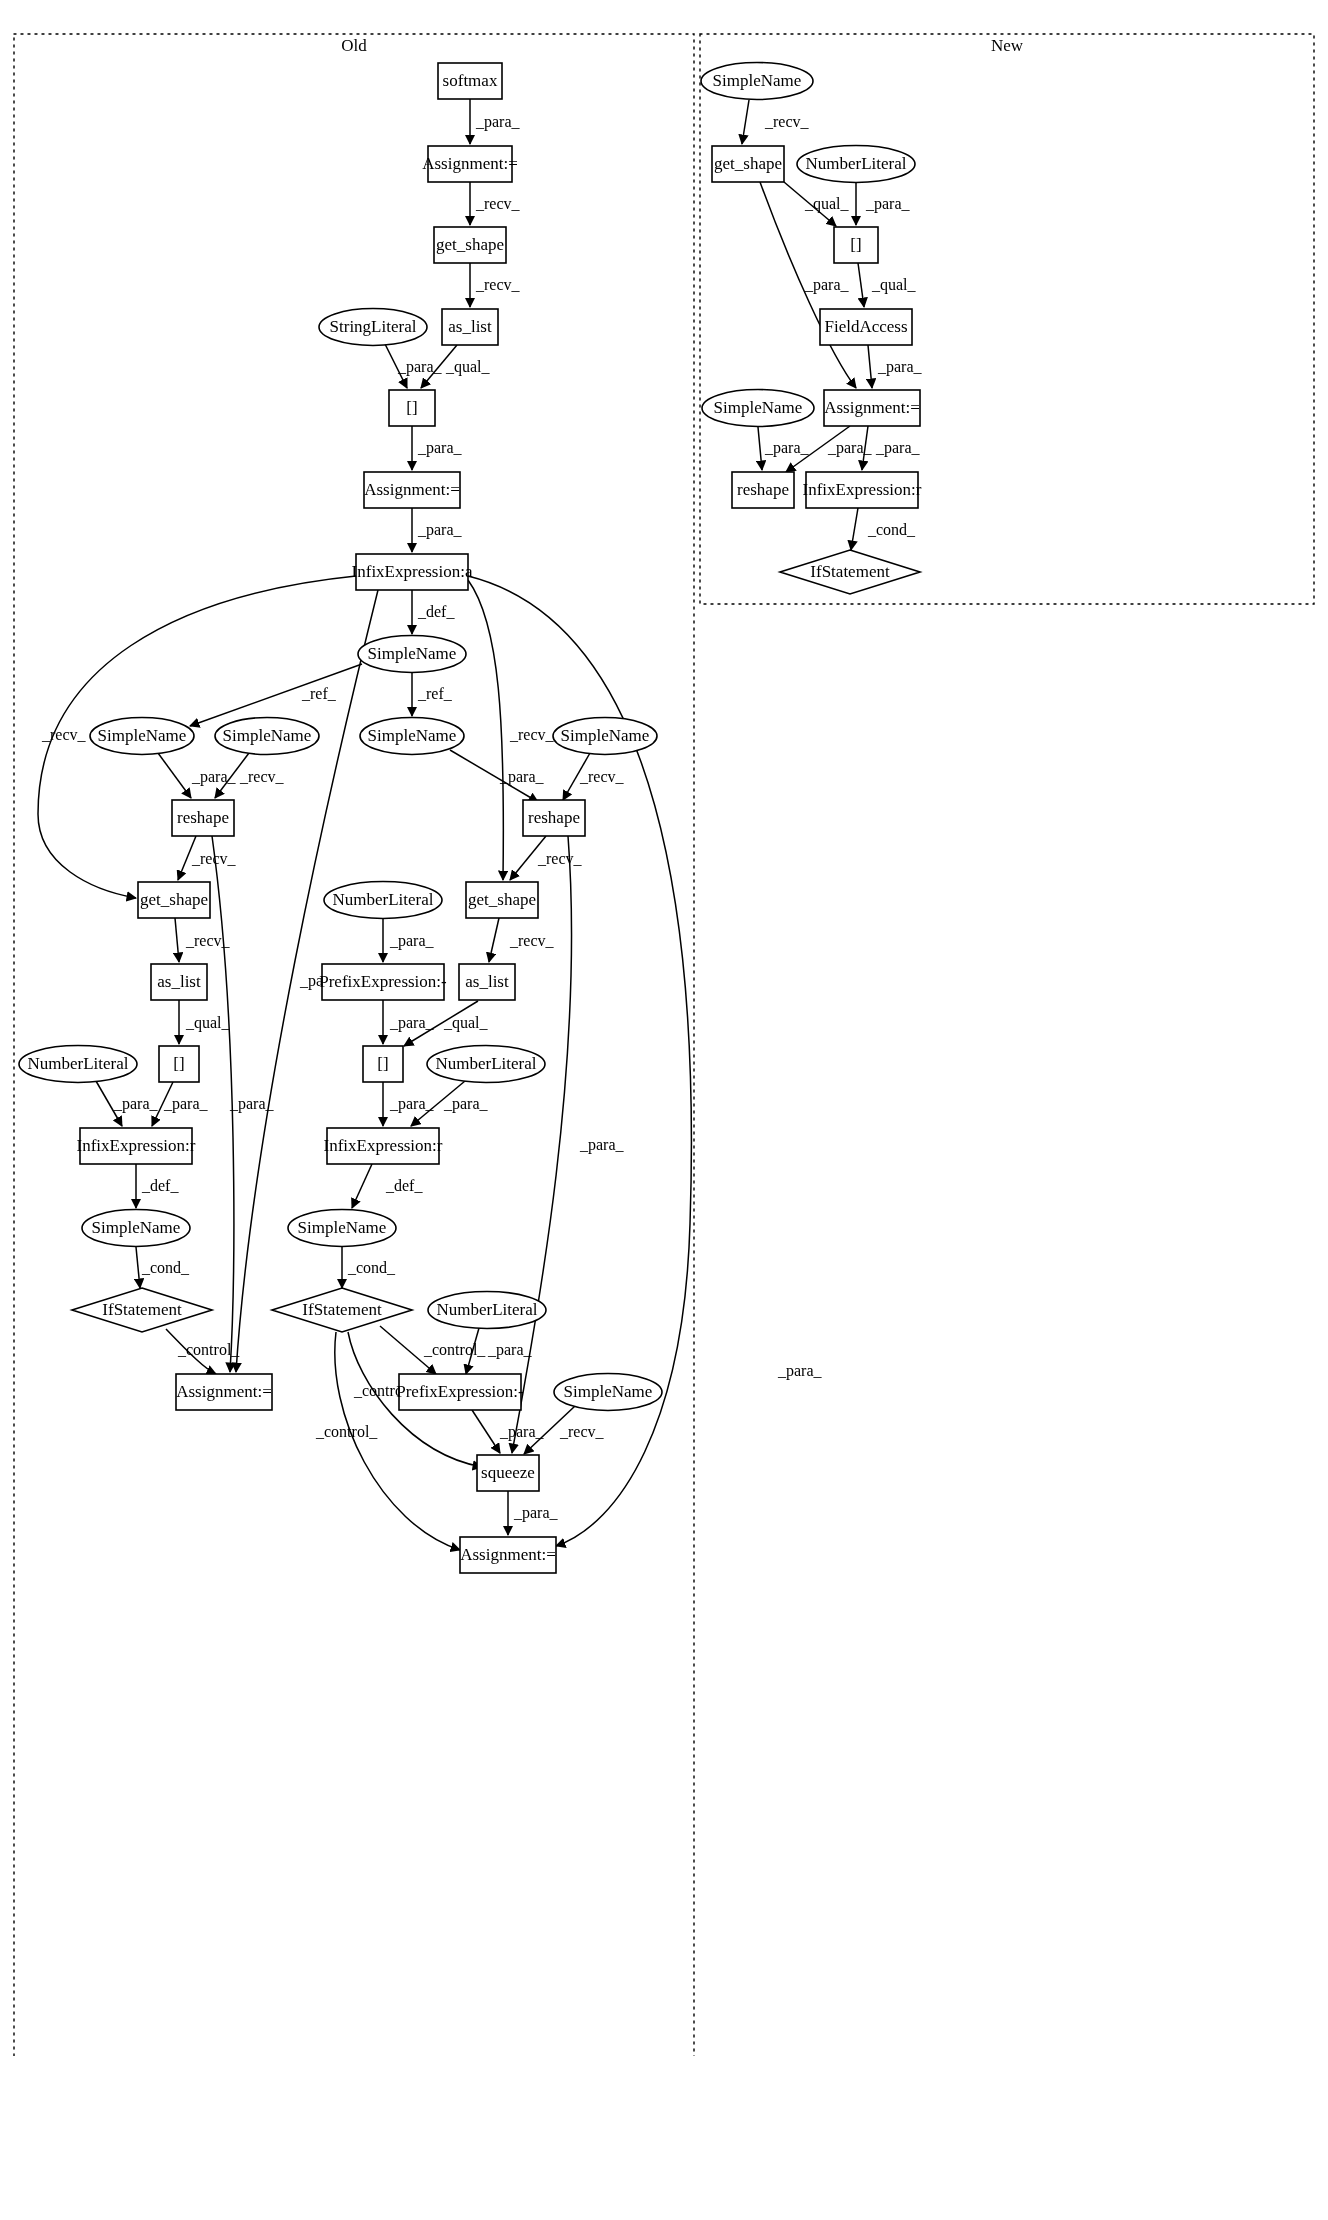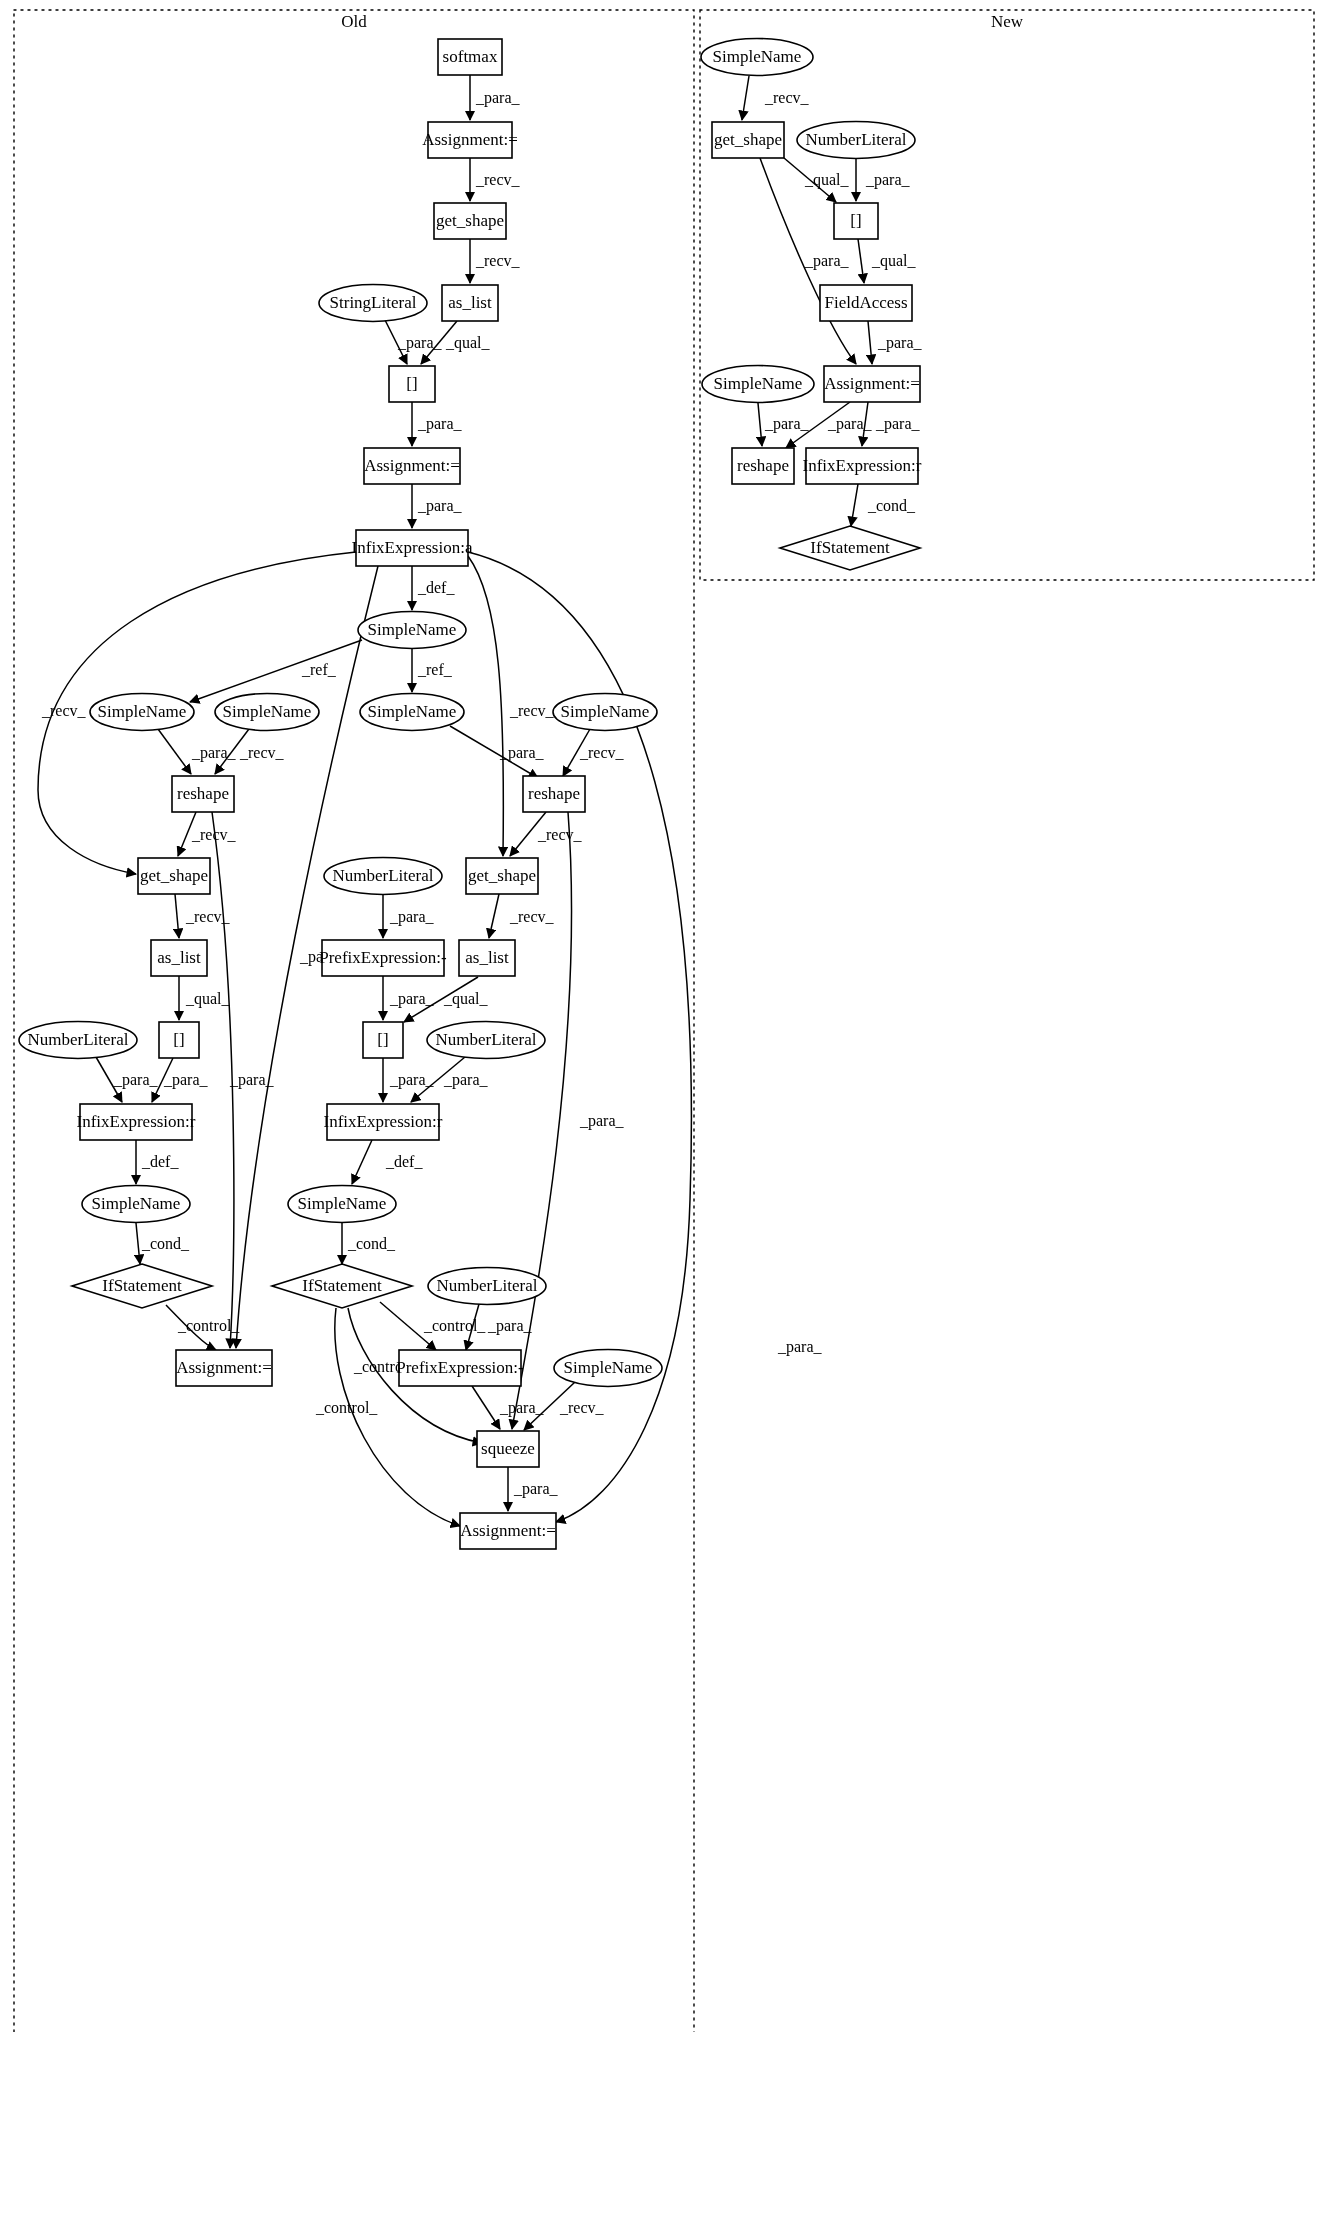--- a/index.html
+++ b/index.html
@@ -1,17 +1,17 @@
 <!DOCTYPE html>
 <html><head>
 <meta charset="utf-8">
 <style>
   html,body{margin:0;padding:0;background:#ffffff;}
   body{width:1328px;height:2220px;font-family:"Liberation Serif",serif;}
-  #stage{position:relative;width:1328px;height:2032px;overflow:hidden;}
+  #stage{position:relative;width:1328px;height:2032px;overflow:hidden;margin-top:24px;}
   svg#graph{position:absolute;left:0;top:0;width:1328px;height:2220px;}
   .node-shape{fill:#ffffff;stroke:#000000;stroke-width:1.6;}
   .node-label{font-family:"Liberation Serif",serif;font-size:17px;fill:#000000;text-anchor:middle;dominant-baseline:middle;}
   .edge-path{fill:none;stroke:#000000;stroke-width:1.5;}
   .edge-label{font-family:"Liberation Serif",serif;font-size:16px;fill:#000000;text-anchor:start;dominant-baseline:middle;}
   .cluster-box{fill:none;stroke:#000000;stroke-width:1.4;stroke-dasharray:2 5;stroke-linecap:round;}
   .cluster-title{font-family:"Liberation Serif",serif;font-size:17px;fill:#000000;text-anchor:middle;dominant-baseline:middle;}
 </style>
 </head>
 <body>

